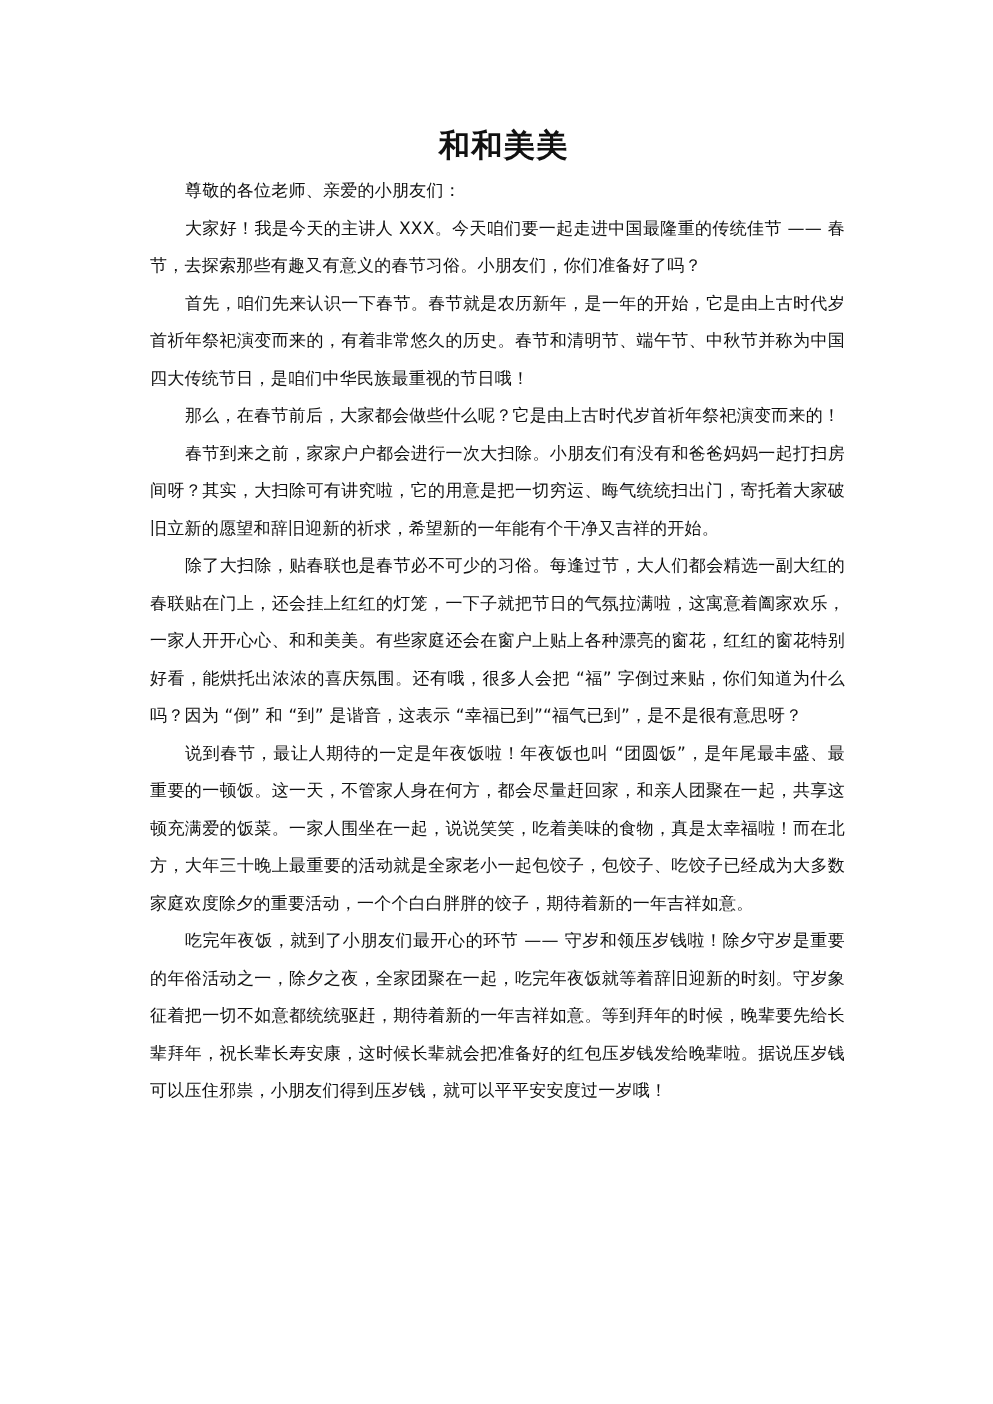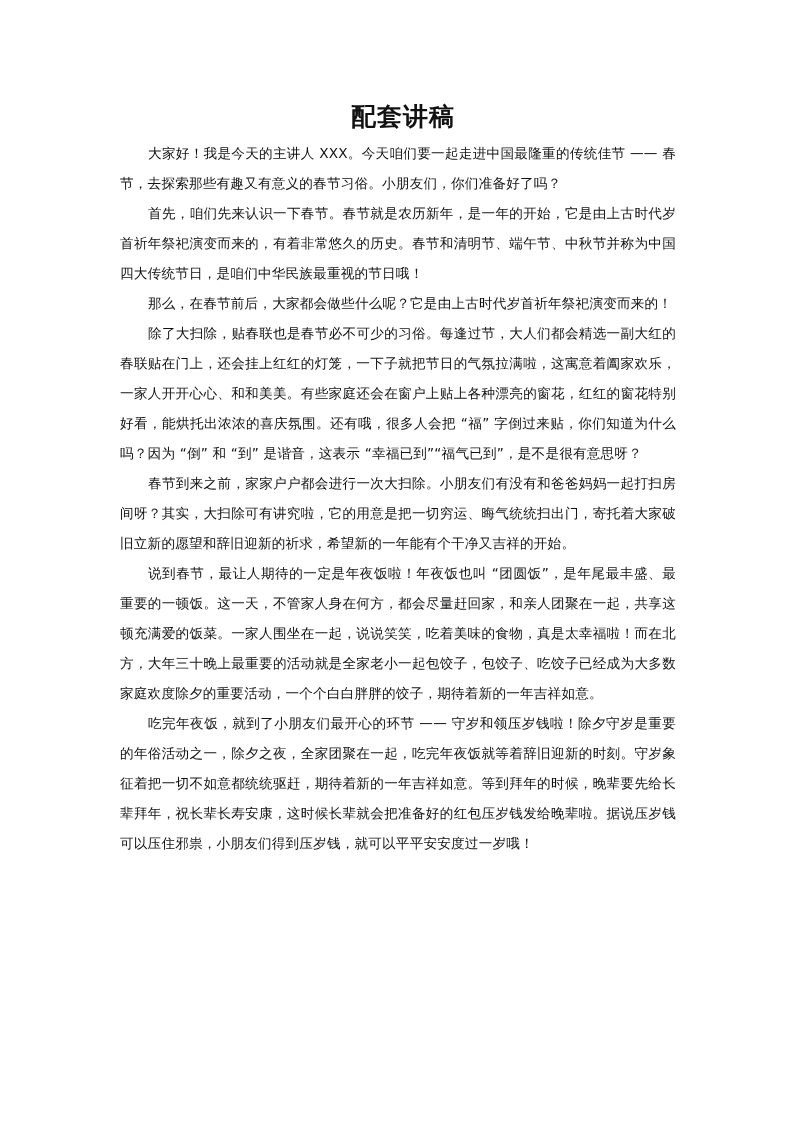--- a/index.html
+++ b/index.html
@@ -40,21 +40,22 @@
     text-align: justify;
     text-justify: inter-character;
     letter-spacing: 0.2px;
     word-break: break-all;
   }
 </style>
 </head>
 <body>
 
 <div class="page">
-  <h1 class="title">配套讲稿</h1>
+  <h1 class="title">和和美美</h1>
+  <p class="para">尊敬的各位老师、亲爱的小朋友们：</p>
   <p class="para">大家好！我是今天的主讲人 XXX。今天咱们要一起走进中国最隆重的传统佳节 —— 春节，去探索那些有趣又有意义的春节习俗。小朋友们，你们准备好了吗？</p>
   <p class="para">首先，咱们先来认识一下春节。春节就是农历新年，是一年的开始，它是由上古时代岁首祈年祭祀演变而来的，有着非常悠久的历史。春节和清明节、端午节、中秋节并称为中国四大传统节日，是咱们中华民族最重视的节日哦！</p>
   <p class="para">那么，在春节前后，大家都会做些什么呢？它是由上古时代岁首祈年祭祀演变而来的！</p>
+  <p class="para">春节到来之前，家家户户都会进行一次大扫除。小朋友们有没有和爸爸妈妈一起打扫房间呀？其实，大扫除可有讲究啦，它的用意是把一切穷运、晦气统统扫出门，寄托着大家破旧立新的愿望和辞旧迎新的祈求，希望新的一年能有个干净又吉祥的开始。</p>
   <p class="para">除了大扫除，贴春联也是春节必不可少的习俗。每逢过节，大人们都会精选一副大红的春联贴在门上，还会挂上红红的灯笼，一下子就把节日的气氛拉满啦，这寓意着阖家欢乐，一家人开开心心、和和美美。有些家庭还会在窗户上贴上各种漂亮的窗花，红红的窗花特别好看，能烘托出浓浓的喜庆氛围。还有哦，很多人会把 “福” 字倒过来贴，你们知道为什么吗？因为 “倒” 和 “到” 是谐音，这表示 “幸福已到”“福气已到”，是不是很有意思呀？</p>
-  <p class="para">春节到来之前，家家户户都会进行一次大扫除。小朋友们有没有和爸爸妈妈一起打扫房间呀？其实，大扫除可有讲究啦，它的用意是把一切穷运、晦气统统扫出门，寄托着大家破旧立新的愿望和辞旧迎新的祈求，希望新的一年能有个干净又吉祥的开始。</p>
   <p class="para">说到春节，最让人期待的一定是年夜饭啦！年夜饭也叫 “团圆饭”，是年尾最丰盛、最重要的一顿饭。这一天，不管家人身在何方，都会尽量赶回家，和亲人团聚在一起，共享这顿充满爱的饭菜。一家人围坐在一起，说说笑笑，吃着美味的食物，真是太幸福啦！而在北方，大年三十晚上最重要的活动就是全家老小一起包饺子，包饺子、吃饺子已经成为大多数家庭欢度除夕的重要活动，一个个白白胖胖的饺子，期待着新的一年吉祥如意。</p>
   <p class="para">吃完年夜饭，就到了小朋友们最开心的环节 —— 守岁和领压岁钱啦！除夕守岁是重要的年俗活动之一，除夕之夜，全家团聚在一起，吃完年夜饭就等着辞旧迎新的时刻。守岁象征着把一切不如意都统统驱赶，期待着新的一年吉祥如意。等到拜年的时候，晚辈要先给长辈拜年，祝长辈长寿安康，这时候长辈就会把准备好的红包压岁钱发给晚辈啦。据说压岁钱可以压住邪祟，小朋友们得到压岁钱，就可以平平安安度过一岁哦！</p>
 </div>
 
 </body></html>

